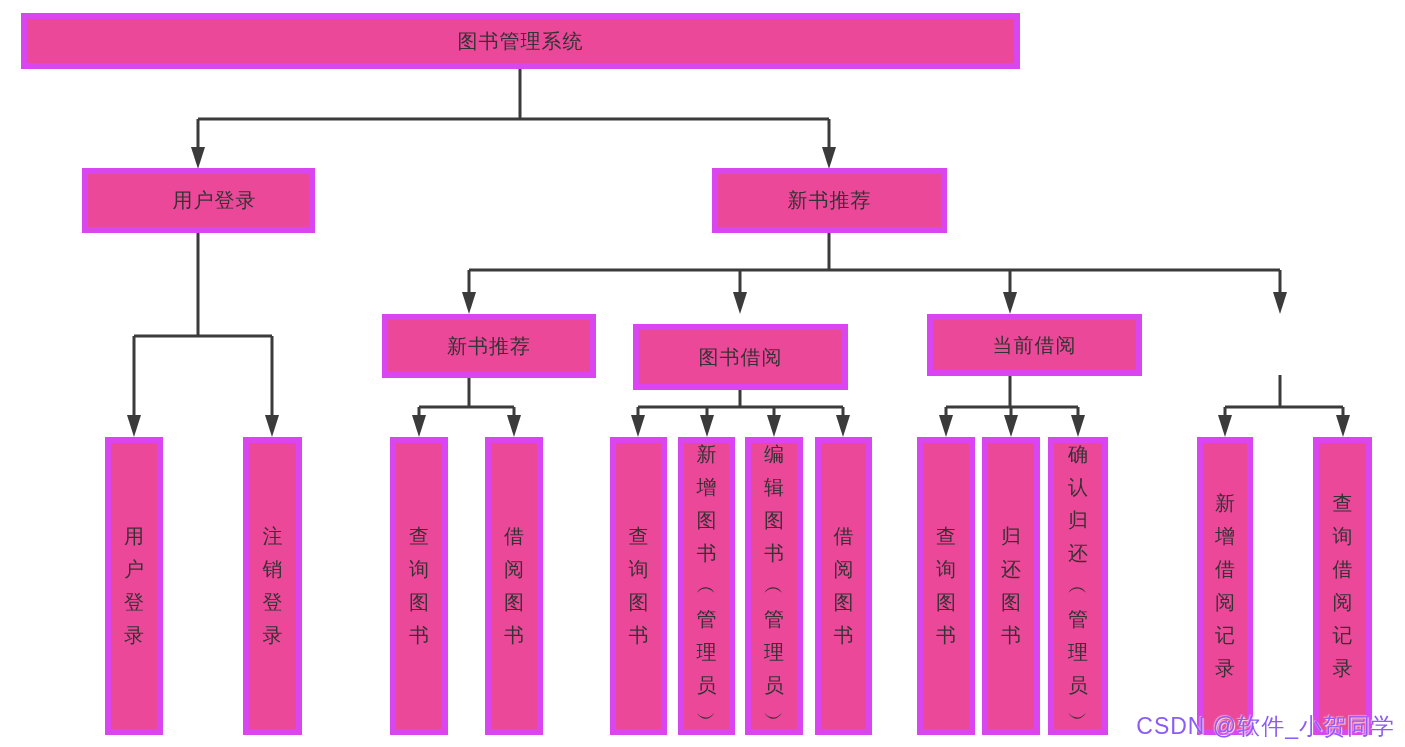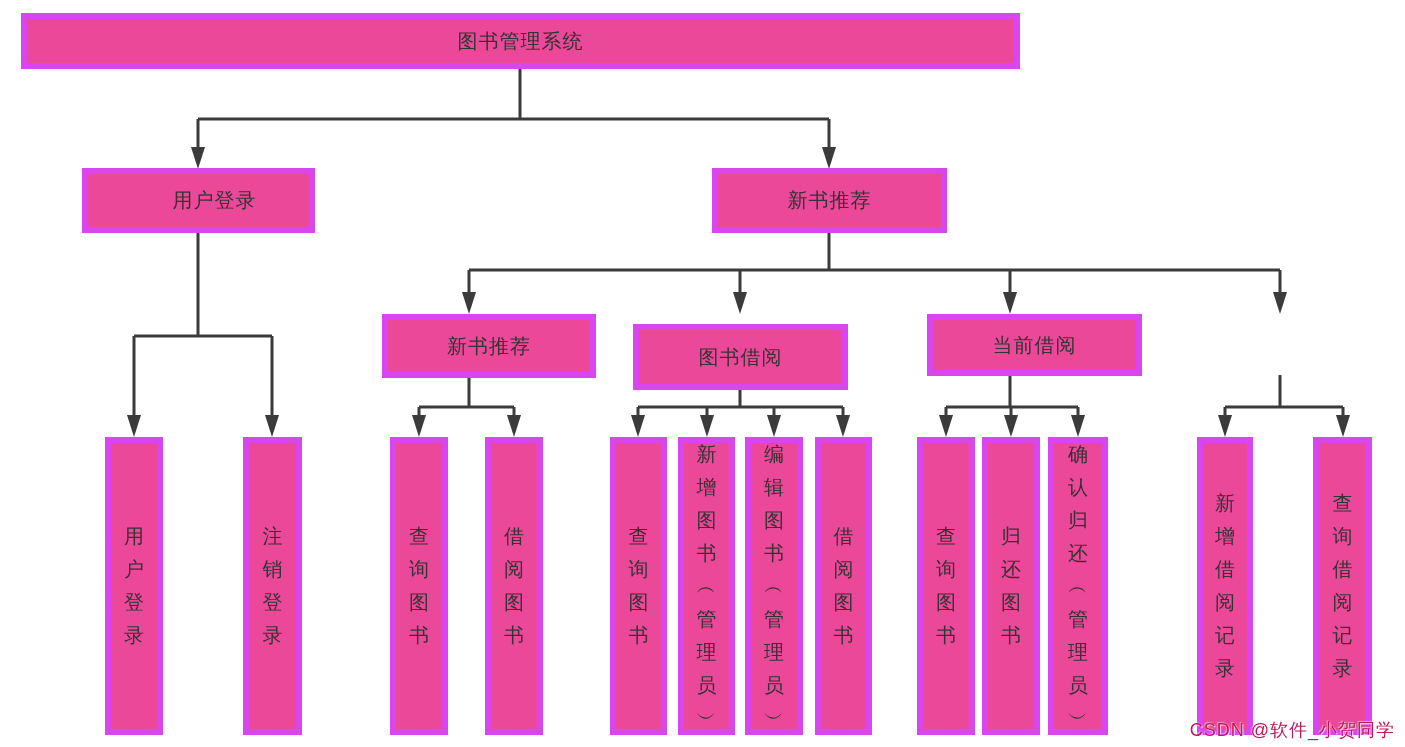--- a/index.html
+++ b/index.html
@@ -37,22 +37,22 @@
     display:block;
     height:33px;
     line-height:33px;
     font-size:20px;
     text-align:center;
   }
   .watermark {
     position:absolute;
     right:10px;
     bottom:5px;
-    font-size:18px;
-    color:#be185d;
+    font-size:23px;
+    color:#8b5cf6;
     letter-spacing:1px;
     text-shadow:1px 1px 1px rgba(255,255,255,0.85), -1px -1px 1px rgba(255,255,255,0.5);
     z-index:5;
     white-space:nowrap;
   }
 </style>
 </head>
 <body>
 
 <div class="stage">

